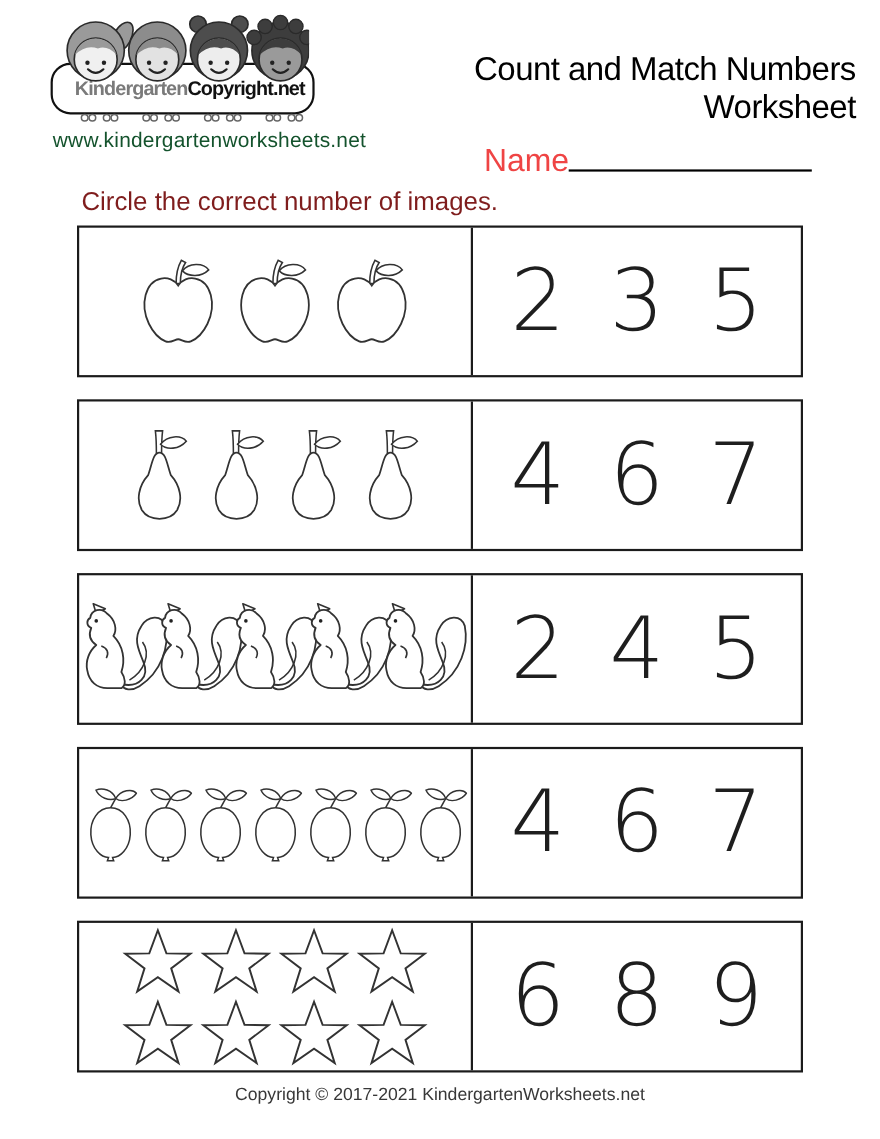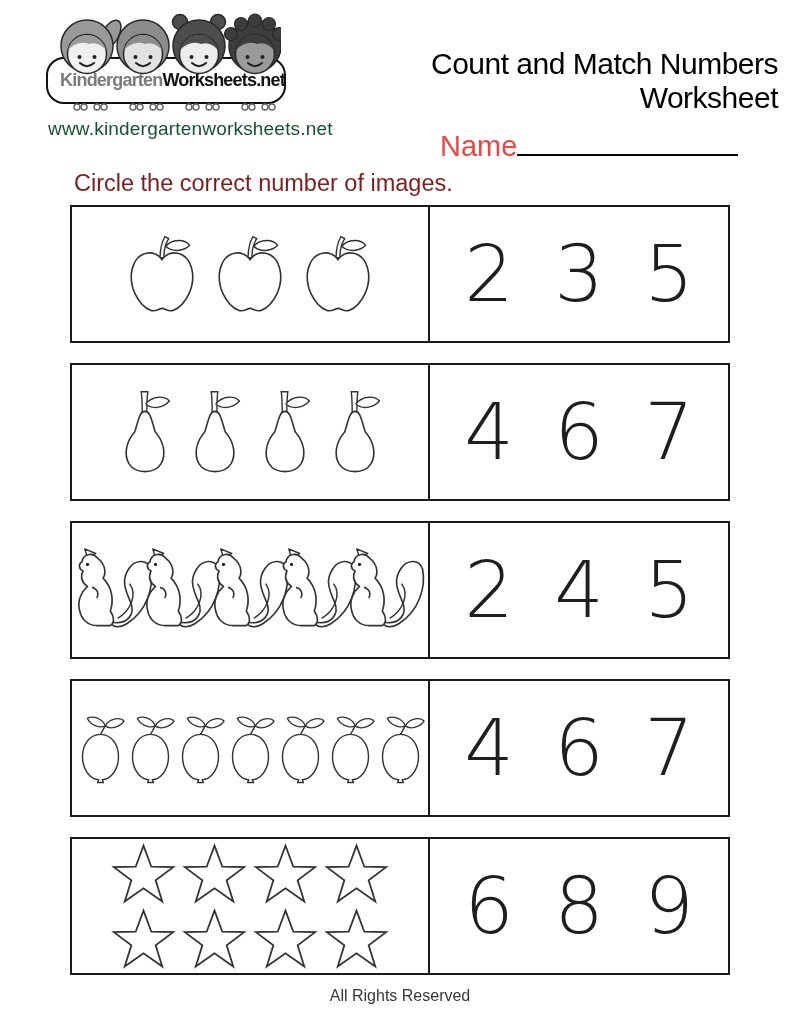--- a/index.html
+++ b/index.html
@@ -110,21 +110,21 @@
       <path d="M31 13 C28 5 18 2 12 5 C15 12 25 16 31 13 Z" fill="#fff" stroke="#333" stroke-width="1.4"></path>
     </symbol>
     <symbol id="sym-star" viewBox="0 0 72 70">
       <polygon points="36,3 44.8,26.8 69.5,27.2 49.7,42.2 57.2,66 36,51.2 14.8,66 22.3,42.2 2.5,27.2 27.2,26.8" fill="#fff" stroke="#333" stroke-width="2" stroke-linejoin="miter"></polygon>
     </symbol>
   </defs>
 </svg>
 
 <div class="logo-sign">
   <span class="brand1">Kindergarten</span>
-    <span class="brand2">Worksheets.net</span>
+    <span class="brand2">Copyright.net</span>
 </div>
 
 <svg class="logo-kids" viewBox="0 0 228 74">
 
   <g>
     <ellipse cx="58" cy="22" rx="8" ry="15" transform="rotate(28 58 22)" fill="#9a9a9a" stroke="#2a2a2a" stroke-width="1.5"></ellipse>
     <circle cx="34" cy="34" r="26" fill="#9a9a9a" stroke="#2a2a2a" stroke-width="1.5"></circle>
     <circle cx="34" cy="42" r="19.5" fill="#f0f0f0" stroke="#2a2a2a" stroke-width="1.5"></circle>
     <path d="M15 38 A19.5 19.5 0 0 1 53 38 Q45 29 36 32 Q25 28 15 38 Z" fill="#9a9a9a"></path>
     <circle cx="26.5" cy="45" r="2" fill="#222"></circle>
@@ -325,14 +325,14 @@
       </div>
     <div class="cell-numbers">
         <span class="num">6</span>
         <span class="num">8</span>
         <span class="num">9</span>
       </div>
   </div>
 </div>
 
 <div class="footer">
-  <div>All Rights Reserved</div>
+  <div>Copyright © 2017-2021 KindergartenWorksheets.net</div>
 </div>
 
 </body></html>

